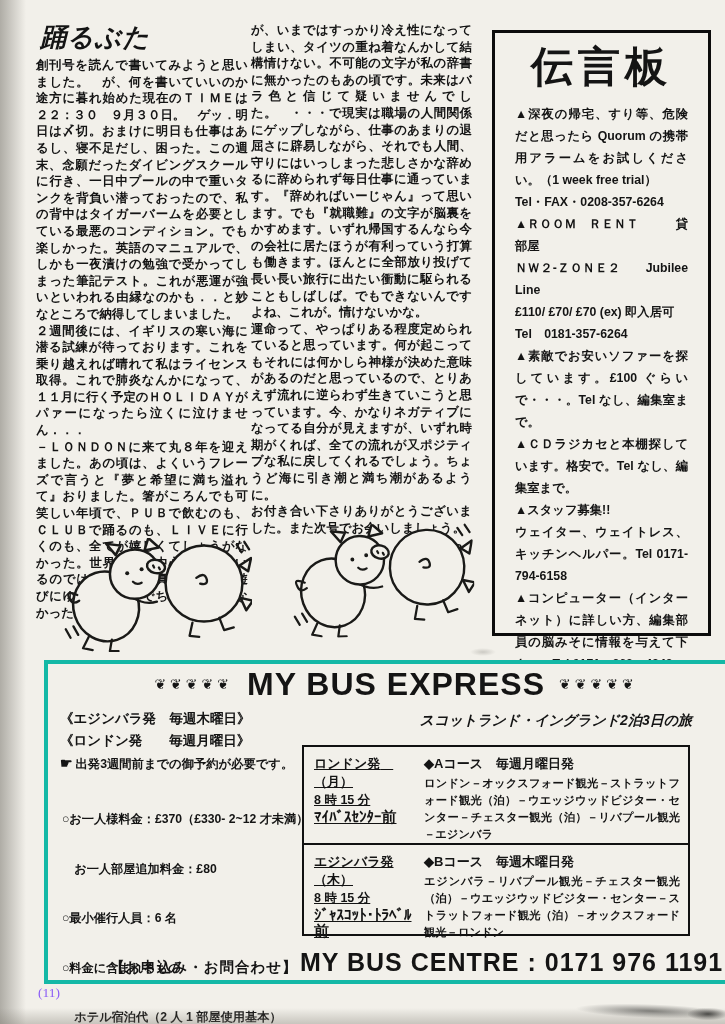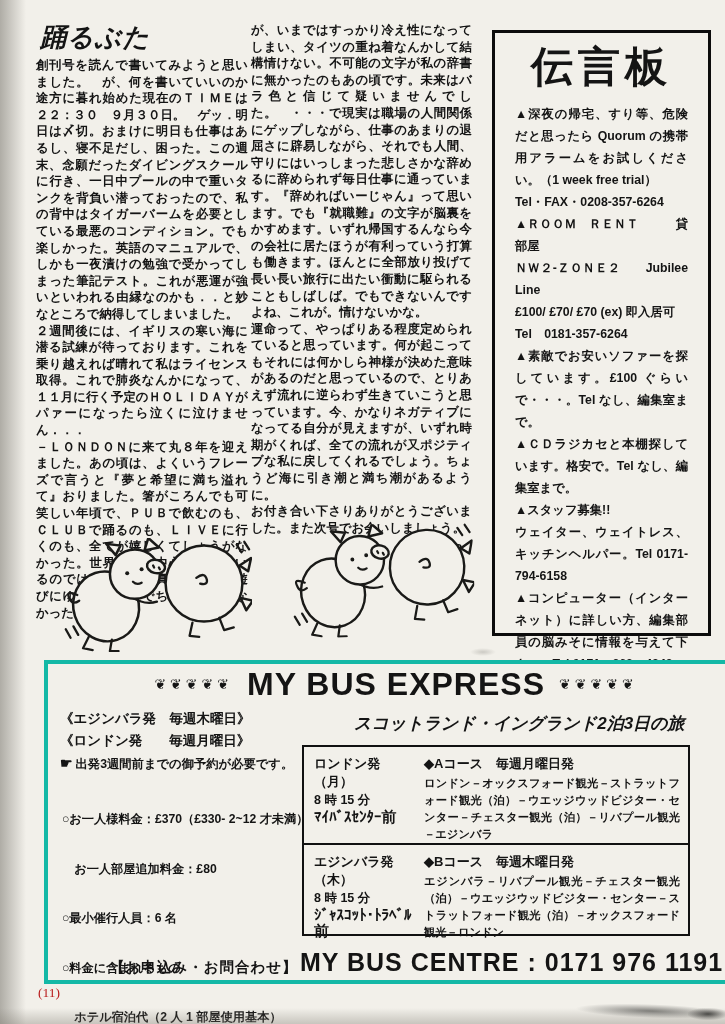--- a/index.html
+++ b/index.html
@@ -53,38 +53,38 @@
   #busbox { position:absolute; left:44px; top:660px; width:704px; height:324px;
     border:4px solid #14b8a6; background:#f2f0ea; box-sizing:border-box; }
   .bus-header { position:absolute; left:0; right:0; top:2px; text-align:center; white-space:nowrap; }
   .bus-decor { font-size:14px; letter-spacing:4px; vertical-align:6px; }
   .bus-title { font-size:32px; font-weight:bold; letter-spacing:1px; margin:0 14px; }
   .sched { position:absolute; left:12px; top:44px; font-size:13.5px; font-weight:bold; line-height:21.5px; }
   .notice { position:absolute; left:12px; top:91px; font-size:12.3px; font-weight:bold; }
   .notice .icon { font-size:14px; margin-right:3px; }
   .details { position:absolute; left:14px; top:114px; width:250px;
     font-size:12.2px; font-weight:bold; line-height:16.5px; white-space:pre-wrap; }
-  .tour-title { position:absolute; left:306px; top:48px; width:338px; text-align:left;
-    font-size:17px; font-weight:bold; font-style:italic; }
+  .tour-title { position:absolute; left:306px; top:48px; width:338px; text-align:right;
+    font-size:14px; font-weight:bold; font-style:italic; }
   .course-table { position:absolute; left:254px; top:81px; width:388px; height:191px;
     border:2.5px solid #111; box-sizing:border-box; display:flex; flex-direction:column; }
   .course-row { flex:1; display:flex; }
   .course-row.first { border-bottom:2.5px solid #111; }
-  .dep-cell { width:118px; padding:8px 4px 13px 10px; box-sizing:border-box; }
+  .dep-cell { width:118px; padding:8px 4px 13px 10px; box-sizing:border-box;text-decoration:underline; }
   .dep1 { font-size:13px; font-weight:bold; line-height:18px; }
   .dep2 { font-size:12.5px; font-weight:bold; line-height:18px; }
   .dep3 { font-size:15px; font-weight:bold; line-height:16px; }
   .course-cell { flex:1; padding:8px 8px 0 2px; }
   .course-name { font-size:13px; font-weight:bold; margin-bottom:2px; }
   .course-route { font-size:11.3px; font-weight:bold; line-height:17px; text-align:justify; }
   .apply-label { position:absolute; left:62px; top:294px; font-size:14.5px; font-weight:bold; letter-spacing:1px; }
   .centre-label { position:absolute; left:252px; top:284px; font-size:25px; font-weight:bold; letter-spacing:1px; }
 
   .pagenum { position:absolute; left:38px; top:985px; font-size:13.5px;
-    font-family:"Liberation Serif", serif; color:#b91c1c; }
+    font-family:"Liberation Serif", serif; color:#8b5cf6; }
 </style>
 </head>
 <body>
 
 <div id="page">
 
   <div class="edge-left"></div>
   <div class="edge-bottom"></div>
   <div class="smudge-br"></div>
   <div class="smudge-br2"></div>
@@ -148,21 +148,21 @@
     <path class="ln" d="M138,89 l-3,14 10,1 M166,84 l5,13 10,-3"></path>
     <path class="ln" d="M184,7 l5,8 M192,4 l5,8"></path>
   </svg>
 
   <div id="board">
     <div class="board-title">伝言板</div>
     <div class="ad">▲深夜の帰宅、すり等、危険だと思ったら Quorum の携帯用アラームをお試しください。（1 week free trial）</div>
     <div class="ad">Tel・FAX・0208-357-6264</div>
     <div class="ad">▲ＲＯＯＭ　ＲＥＮＴ　　　貸部屋</div>
     <div class="ad">ＮＷ２-ＺＯＮＥ２　　Jubilee　Line</div>
-    <div class="ad">£100/ £70/ £70 (ex) 即入居可</div>
+    <div class="ad">£110/ £70/ £70 (ex) 即入居可</div>
     <div class="ad">Tel　0181-357-6264</div>
     <div class="ad">▲素敵でお安いソファーを探しています。£100 ぐらいで・・・。Tel なし、編集室まで。</div>
     <div class="ad">▲ＣＤラジカセと本棚探しています。格安で。Tel なし、編集室まで。</div>
     <div class="ad">▲スタッフ募集!!</div>
     <div class="ad">ウェイター、ウェイトレス、キッチンヘルパー。Tel 0171-794-6158</div>
     <div class="ad">▲コンピューター（インターネット）に詳しい方、編集部員の脳みそに情報を与えて下さい。Tel 0171－263－4843</div>
     <div class="ad">▲プロレス話で盛り上がりませんか?　Tel　0181－446－2427</div>
     <div class="dots"></div>
     <div class="board-foot1">伝言板へのメッセージ</div>
     <div class="board-foot2">受付中!!</div>

